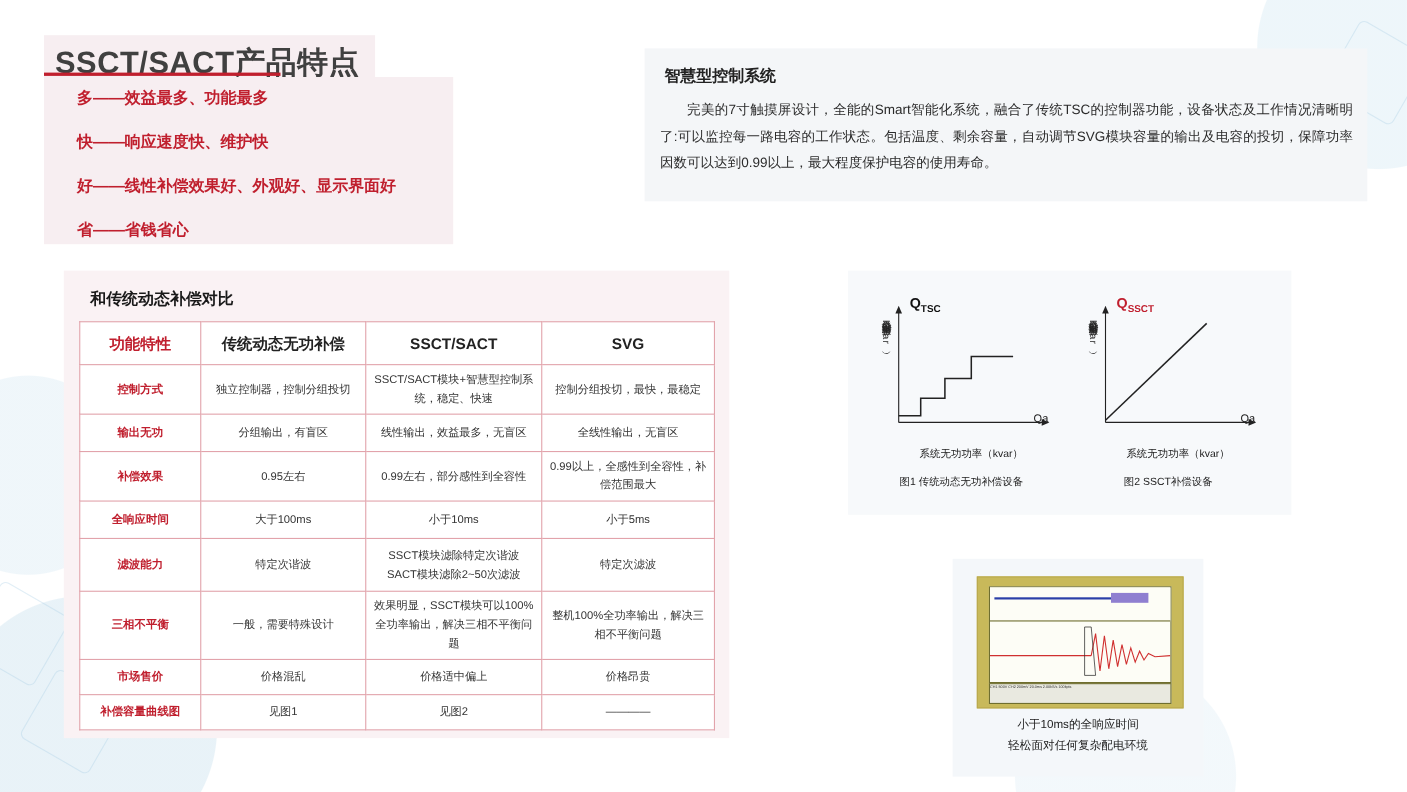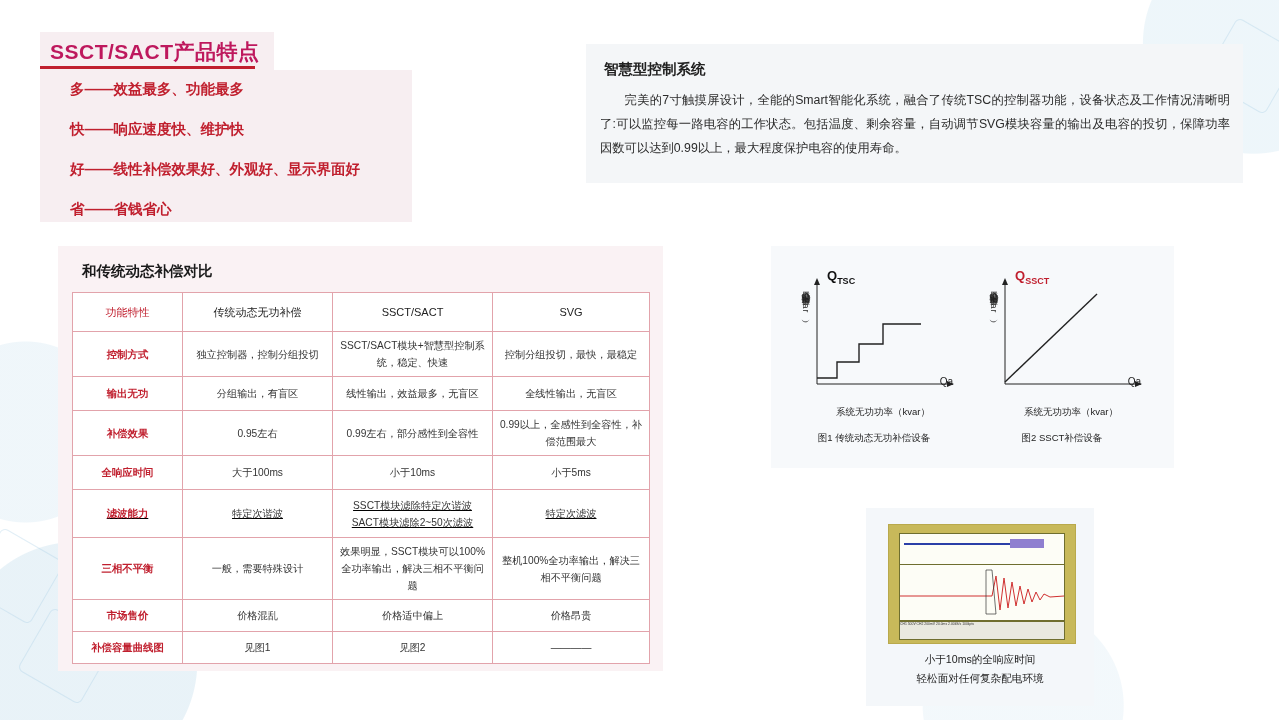--- a/index.html
+++ b/index.html
@@ -37,22 +37,22 @@
   .page { position: absolute; inset: 0; z-index: 2; }
 
   
   .title-box {
     position: absolute;
     left: 40px; top: 32px;
     background: #f7eef1;
     padding: 6px 14px 6px 10px;
   }
   .title-box .title-text {
-    color: #be185d;
-    font-size: 21px;
+    color: #404040;
+    font-size: 28px;
     font-weight: bold;
     letter-spacing: 0.5px;
   }
   .title-underline {
     position: absolute;
     left: 40px; top: 66px;
     width: 215px; height: 3px;
     background: #c01f2e;
   }
 
@@ -127,22 +127,22 @@
   table.cmp th, table.cmp td {
     border: 1px solid #e2a3ab;
     font-size: 10.2px;
     color: #333;
     text-align: center;
     vertical-align: middle;
     padding: 5px 6px;
     line-height: 17px;
   }
   table.cmp th {
-    font-weight: normal;
-    font-size: 11px;
+    font-weight: bold;
+    font-size: 14px;
     color: #c01f2e;
     height: 28px;
     margin-left: 20px;
   }
   table.cmp th.hdr-other {
     color: #222;
   }
   table.cmp td.rowhead {
     color: #c01f2e;
     font-weight: bold;
@@ -333,21 +333,21 @@
           <td>0.95左右</td>
           <td>0.99左右，部分感性到全容性</td>
           <td>0.99以上，全感性到全容性，补偿范围最大</td>
         </tr>
         <tr style="height:34px;">
           <td class="rowhead">全响应时间</td>
           <td>大于100ms</td>
           <td>小于10ms</td>
           <td>小于5ms</td>
         </tr>
-        <tr style="height:48px;text-decoration:underline;">
+        <tr style="height:48px;">
           <td class="rowhead">滤波能力</td>
           <td>特定次谐波</td>
           <td style="white-space:pre-line;">SSCT模块滤除特定次谐波
 SACT模块滤除2~50次滤波</td>
           <td>特定次滤波</td>
         </tr>
         <tr style="height:48px;">
           <td class="rowhead">三相不平衡</td>
           <td>一般，需要特殊设计</td>
           <td>效果明显，SSCT模块可以100%全功率输出，解决三相不平衡问题</td>

